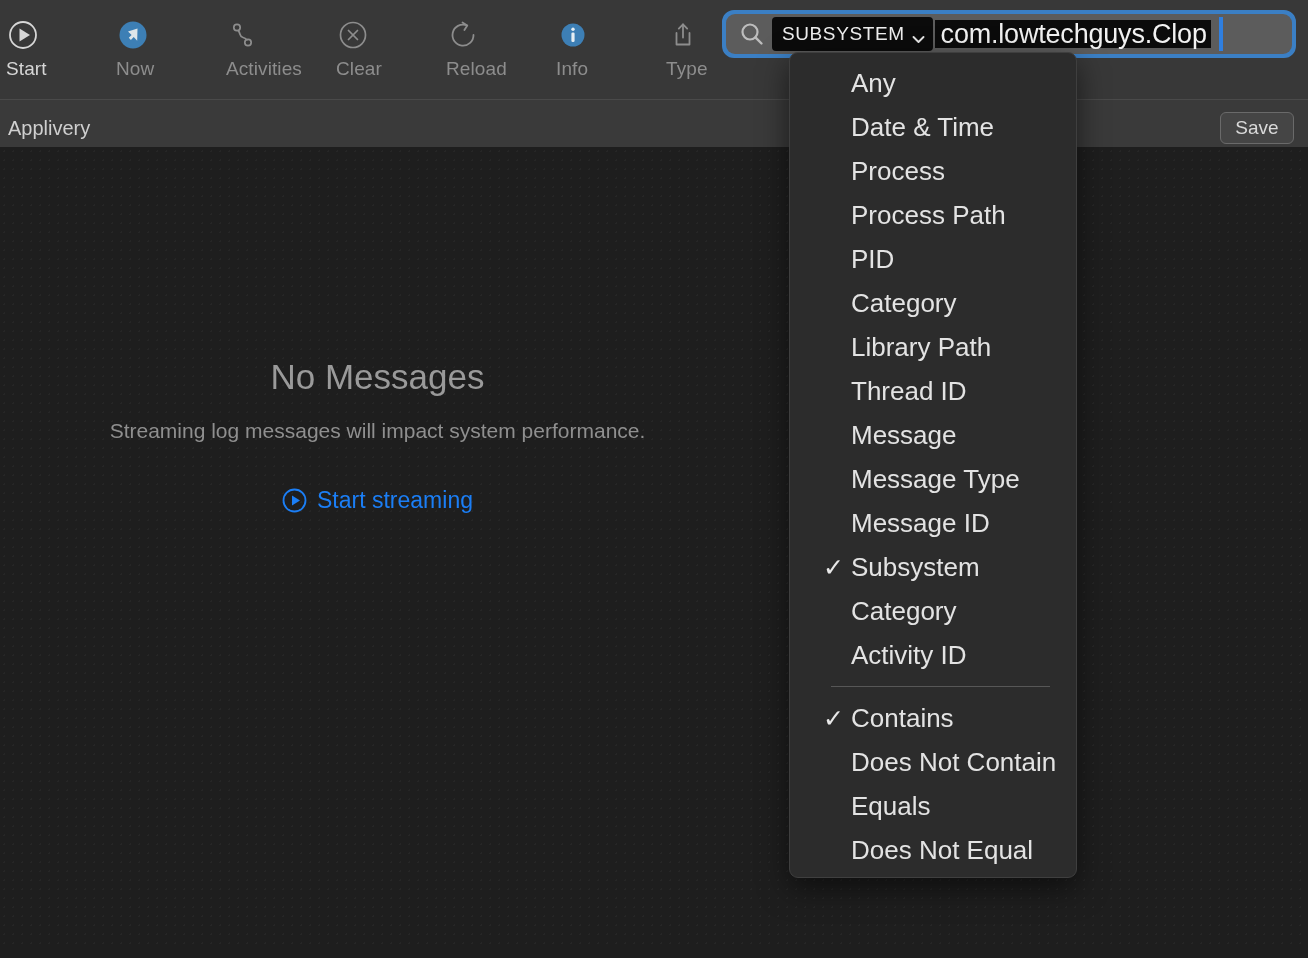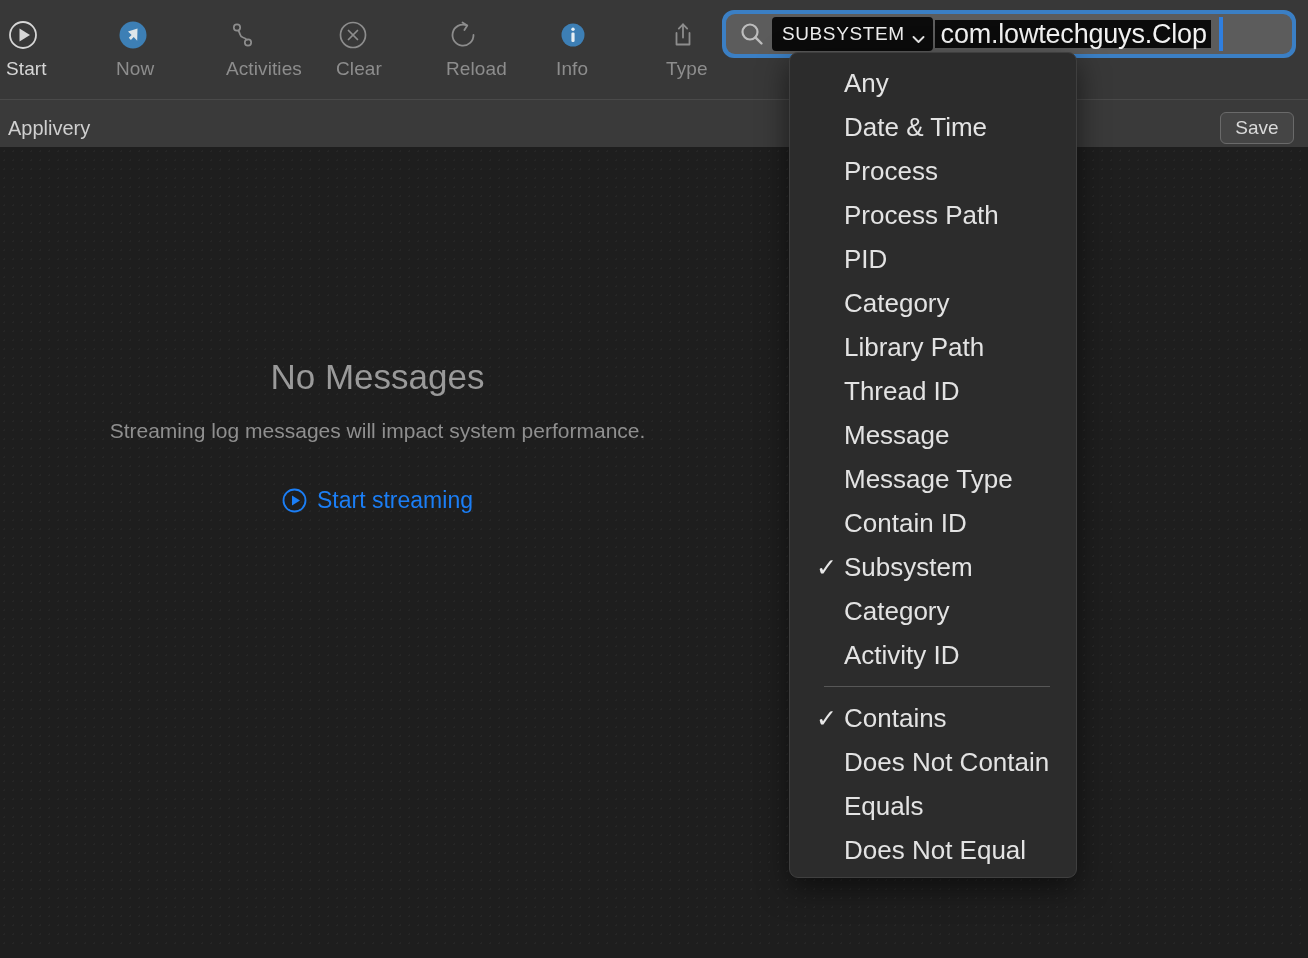--- a/index.html
+++ b/index.html
@@ -123,21 +123,21 @@
   .stream-icon { width: 25px; height: 25px; flex: none; }
 
   
   .menu {
     position: absolute; left: 789px; top: 52px;
     width: 288px; height: 826px;
     background: #2c2c2c;
     border: 1px solid #3f3f3f;
     border-radius: 9px;
     box-shadow: 0 10px 30px rgba(0,0,0,.55);
-    padding: 8px 0 8px 8px;
+    padding: 8px 0 8px 15px;
     overflow: hidden;
   }
   .menu-item {
     height: 44px; display: flex; align-items: center;
     padding-left: 18px; cursor: default;
   }
   .menu-check {
     width: 28px; flex: none; font-size: 25px; color: #e8e8e8;
     line-height: 1; text-align: left;
   }
@@ -304,21 +304,21 @@
       <div class="menu-item">
         <span class="menu-check"></span>
         <span class="menu-label">Message</span>
       </div>
       <div class="menu-item">
         <span class="menu-check"></span>
         <span class="menu-label">Message Type</span>
       </div>
       <div class="menu-item">
         <span class="menu-check"></span>
-        <span class="menu-label">Contain ID</span>
+        <span class="menu-label">Message ID</span>
       </div>
       <div class="menu-item">
         <span class="menu-check">✓</span>
         <span class="menu-label">Subsystem</span>
       </div>
       <div class="menu-item">
         <span class="menu-check"></span>
         <span class="menu-label">Category</span>
       </div>
       <div class="menu-item">

